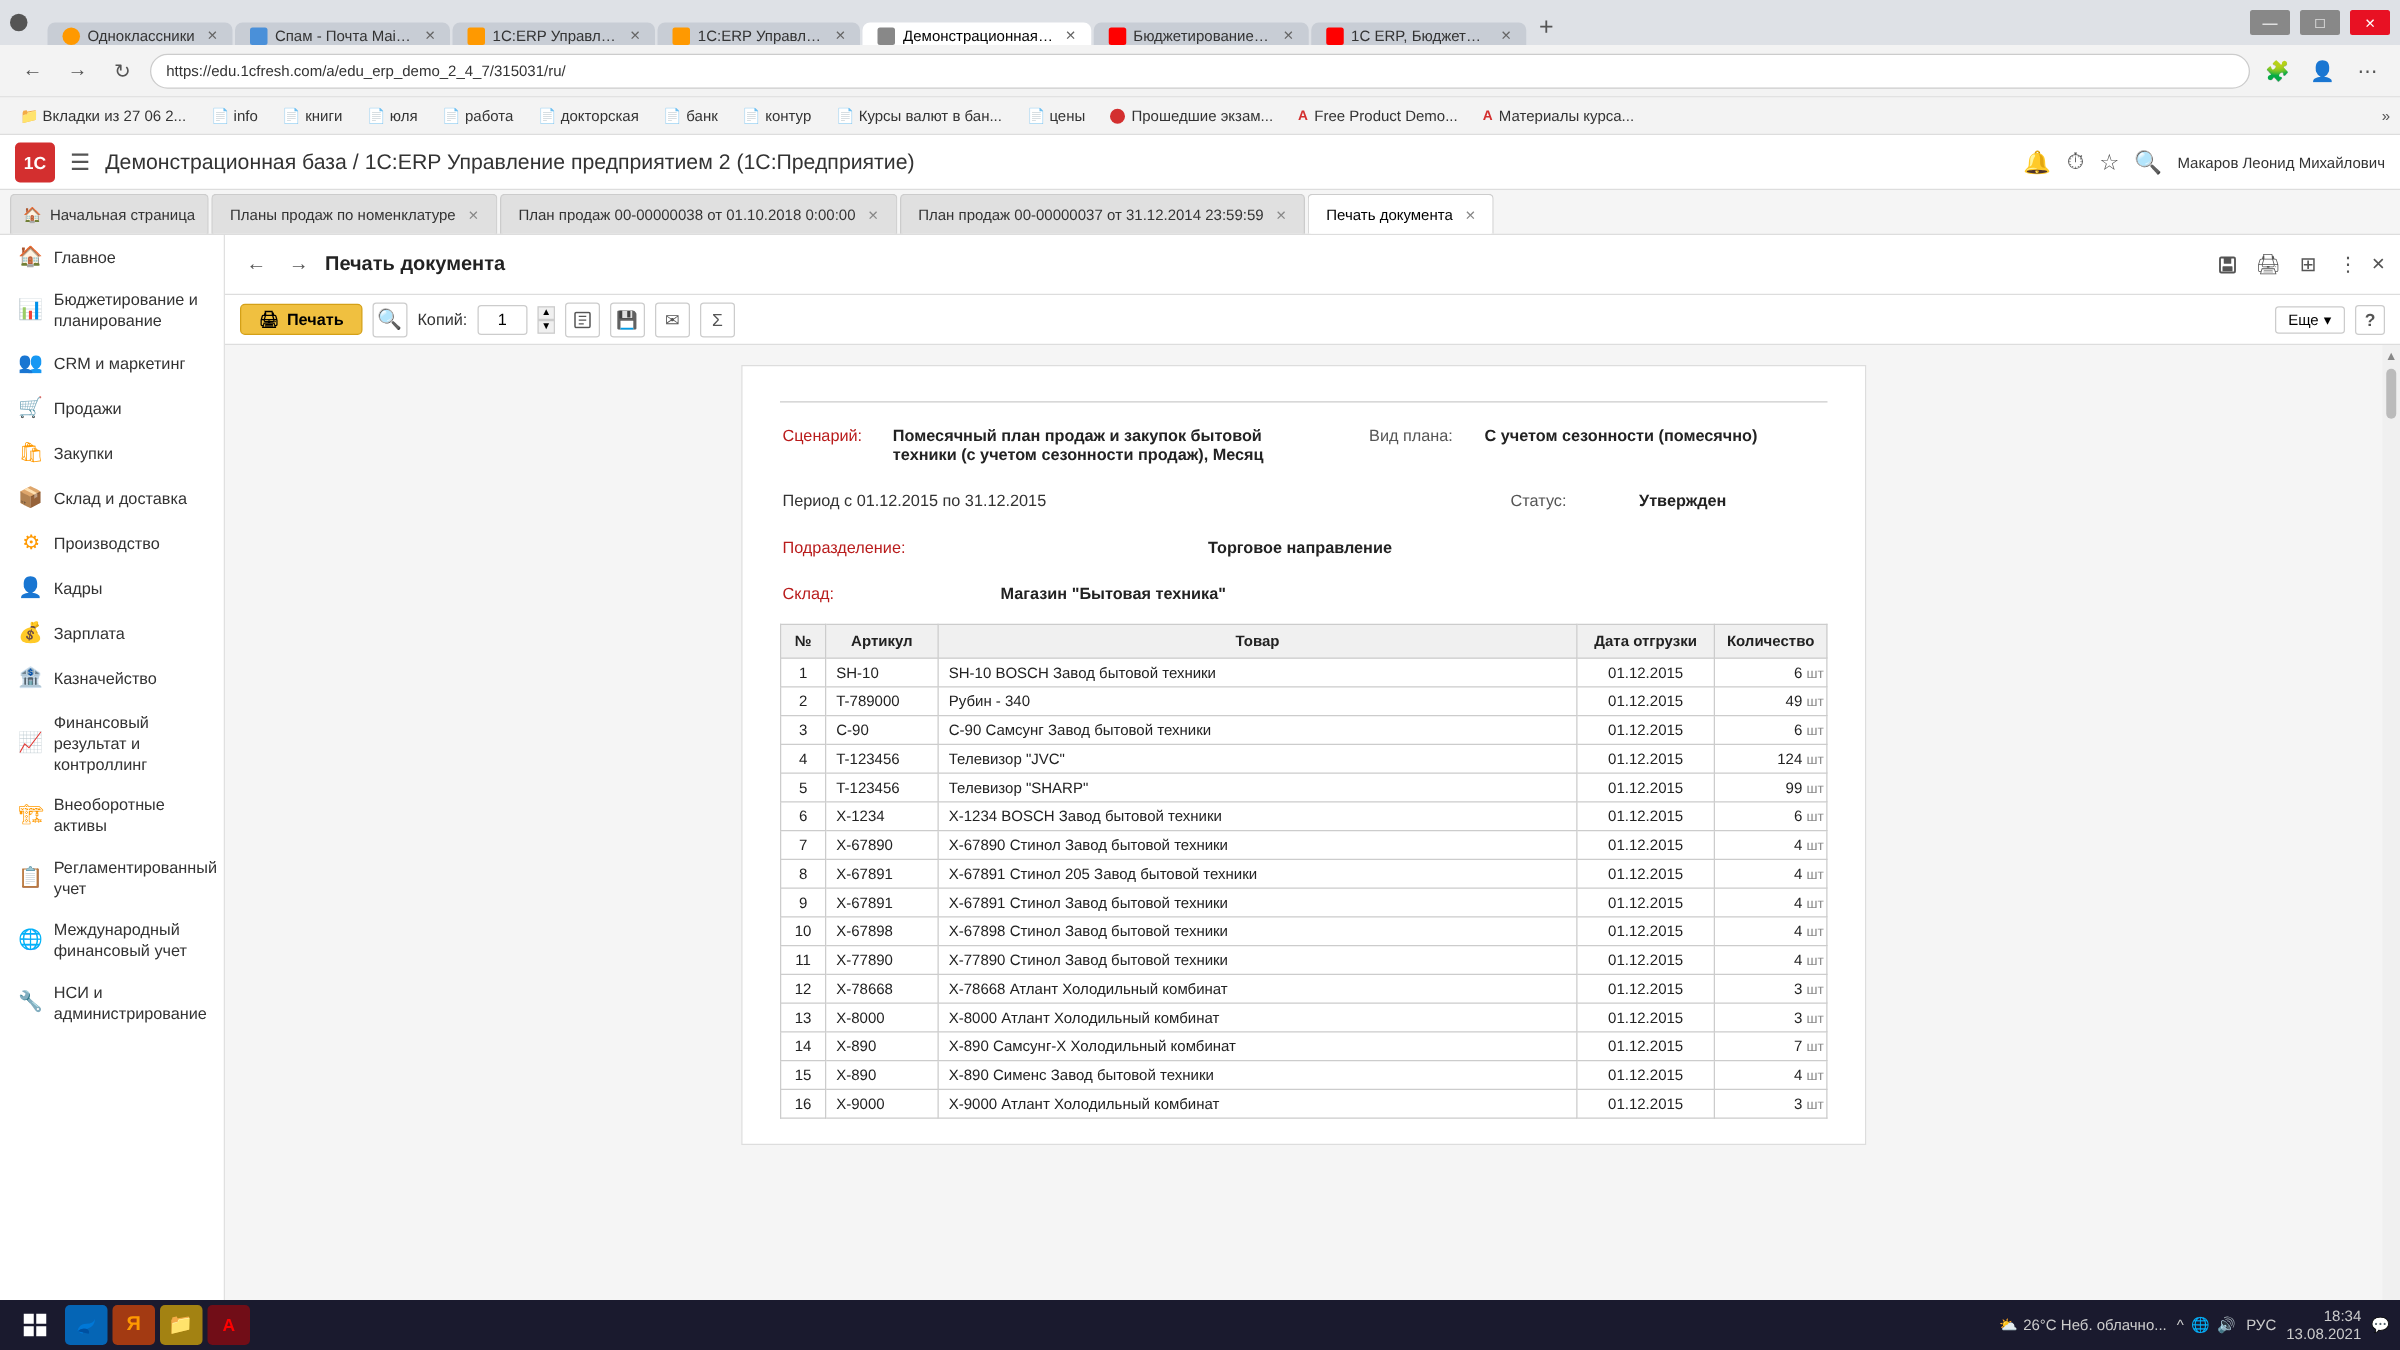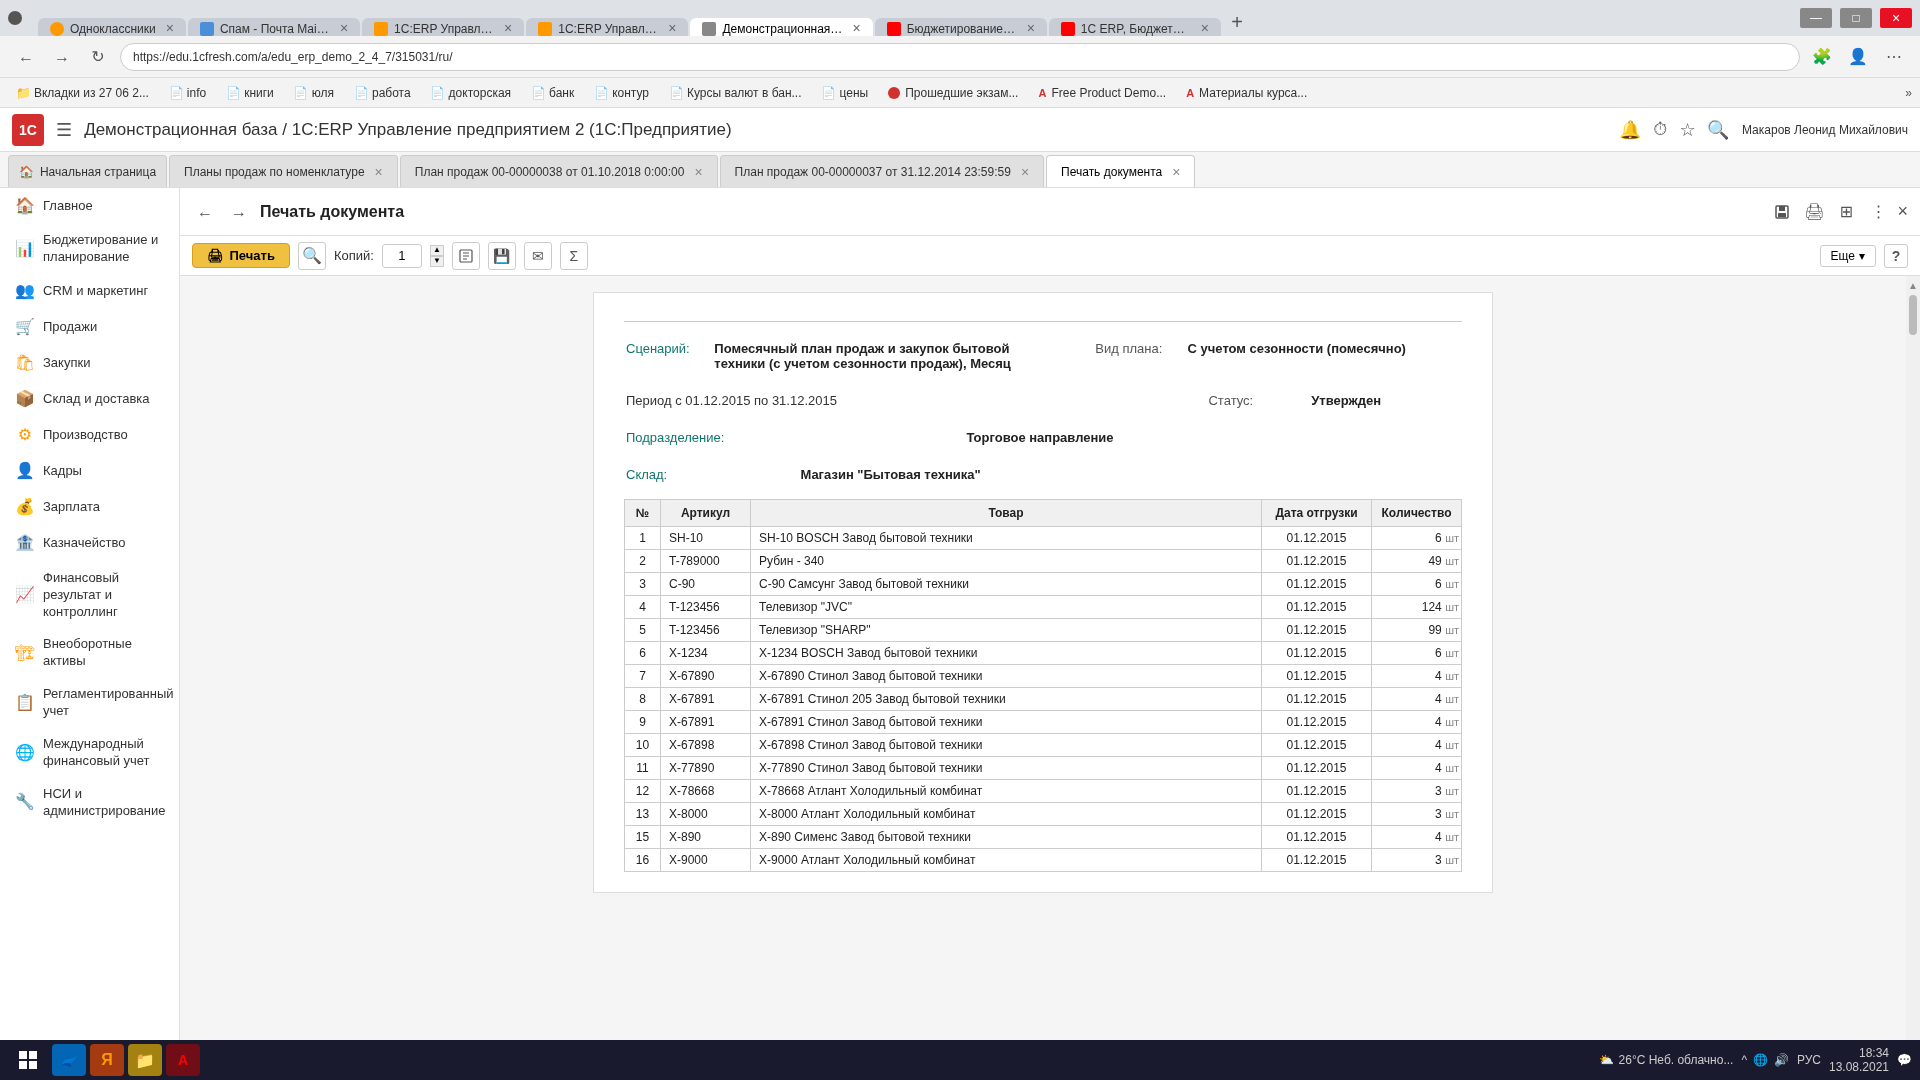--- a/index.html
+++ b/index.html
@@ -305,21 +305,21 @@
     }
     .doc-info-table {
       width: 100%;
       margin-bottom: 12px;
       font-size: 13px;
     }
     .doc-info-table td {
       padding: 3px 8px 3px 0;
       vertical-align: top;
     }
-    .doc-info-label { color: #0f766e; white-space: nowrap; }
+    .doc-info-label { color: #b91c1c; white-space: nowrap; }
     .doc-info-value { font-weight: 600; color: #222; }
     .doc-info-right-label { color: #555; padding-left: 30px; }
     .doc-info-right-value { font-weight: 600; color: #222; }
 
     
     .data-table {
       width: 100%;
       border-collapse: collapse;
       font-size: 12px;
       margin-top: 8px;
@@ -771,20 +771,27 @@
       <td>X-78668 Атлант Холодильный комбинат</td>
       <td class="num">01.12.2015</td>
       <td style="text-align:right;padding-right:2px;">3 <span style="color:#888;font-size:11px;">шт</span></td>
     </tr>
                   <tr>
       <td class="num">13</td>
       <td>X-8000</td>
       <td>X-8000 Атлант Холодильный комбинат</td>
       <td class="num">01.12.2015</td>
       <td style="text-align:right;padding-right:2px;">3 <span style="color:#888;font-size:11px;">шт</span></td>
+    </tr>
+                  <tr>
+      <td class="num">14</td>
+      <td>X-890</td>
+      <td>X-890 Самсунг-X Холодильный комбинат</td>
+      <td class="num">01.12.2015</td>
+      <td style="text-align:right;padding-right:2px;">7 <span style="color:#888;font-size:11px;">шт</span></td>
     </tr>
                   <tr>
       <td class="num">15</td>
       <td>X-890</td>
       <td>X-890 Сименс Завод бытовой техники</td>
       <td class="num">01.12.2015</td>
       <td style="text-align:right;padding-right:2px;">4 <span style="color:#888;font-size:11px;">шт</span></td>
     </tr>
                   <tr>
       <td class="num">16</td>

